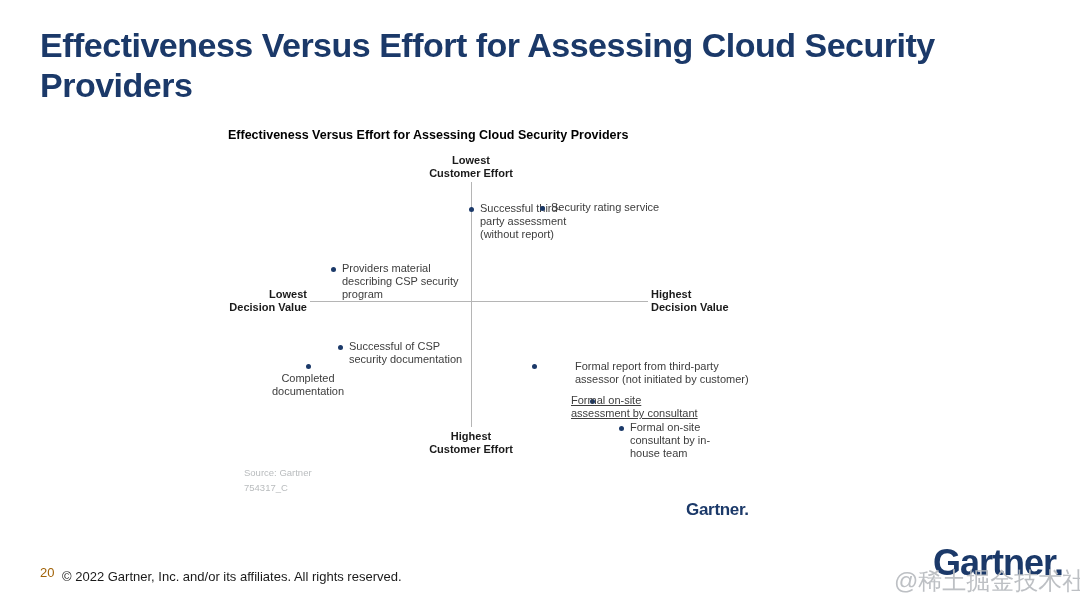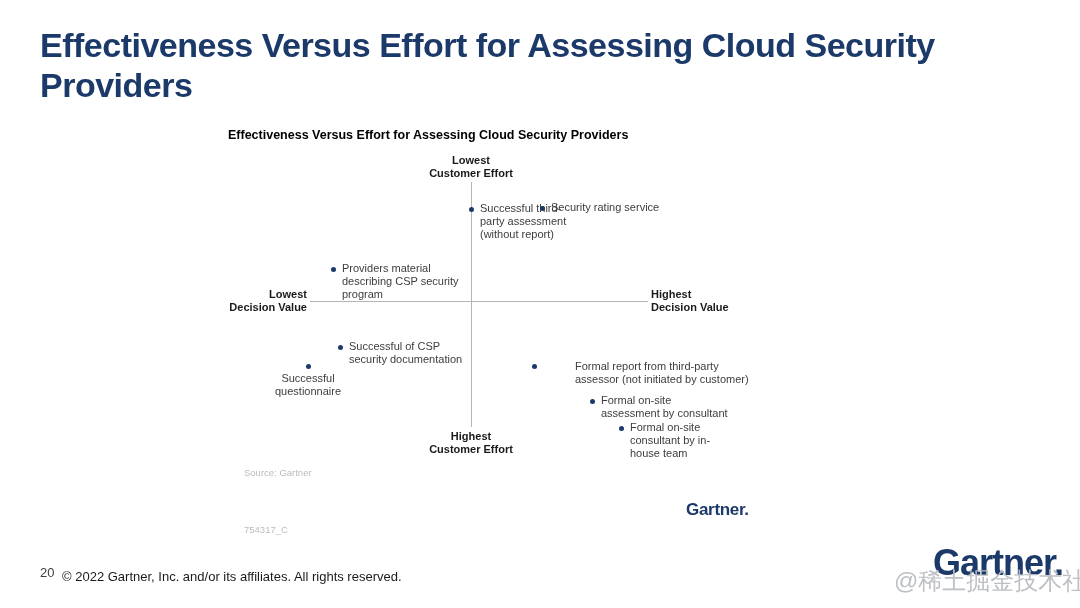--- a/index.html
+++ b/index.html
@@ -33,36 +33,36 @@
     position: absolute; width: 5px; height: 5px; border-radius: 50%;
     background: #1b3969;
   }
   .point-label {
     position: absolute; font-size: 11px; line-height: 13px; color: #3d3d3d;
   }
   .point-label.center { text-align: center; }
 
   .source-line { position: absolute; left: 244px; font-size: 9.5px; color: #b9bcbe; }
   .source-line.l1 { top: 467px; }
-  .source-line.l2 { top: 482px; margin-top: 42px; }
+  .source-line.l2 { top: 482px; }
 
   .logo-small {
     position: absolute; left: 686px; top: 500px;
     font-size: 17px; font-weight: 700; color: #1b3969; letter-spacing: -0.3px;
   }
   .logo-large {
     position: absolute; left: 933px; top: 542px;
     font-size: 36px; font-weight: 700; color: #1b3969; letter-spacing: -1px;
   }
   .watermark {
     position: absolute; left: 894px; top: 565px; z-index: 5;
     font-size: 24px; color: rgba(185, 189, 193, 0.95); white-space: nowrap;
   }
 
-  .page-number { position: absolute; left: 40px; top: 565px; font-size: 13px; color: #404040; }
+  .page-number { position: absolute; left: 40px; top: 565px; font-size: 13px; color: #a16207; }
   .copyright   { position: absolute; left: 62px; top: 569px; font-size: 13px; color: #1a1a1a; }
 </style>
 </head>
 <body>
 
 <div class="main-title">Effectiveness Versus Effort for Assessing Cloud Security Providers</div>
 
 <div>
   <div class="chart-title">Effectiveness Versus Effort for Assessing Cloud Security Providers</div>
 
@@ -81,25 +81,25 @@
   <div>
       <div class="dot" style="left: 468.5px; top: 206.5px;"></div>
       <div class="point-label" style="left: 480px; top: 202px; width: 97px;">Successful third-party assessment (without report)</div>
       <div class="dot" style="left: 539.5px; top: 205.5px;"></div>
       <div class="point-label" style="left: 551px; top: 201px; width: 160px;">Security rating service</div>
       <div class="dot" style="left: 330.5px; top: 266.5px;"></div>
       <div class="point-label" style="left: 342px; top: 262px; width: 136px;">Providers material describing CSP security program</div>
       <div class="dot" style="left: 337.5px; top: 344.5px;"></div>
       <div class="point-label" style="left: 349px; top: 340px; width: 120px;">Successful of CSP security documentation</div>
       <div class="dot" style="left: 305.5px; top: 363.5px;"></div>
-      <div class="point-label center" style="left: 250px; top: 372px; width: 116px;">Successful questionnaire</div>
+      <div class="point-label center" style="left: 250px; top: 372px; width: 116px;">Completed documentation</div>
       <div class="dot" style="left: 531.5px; top: 363.5px;"></div>
       <div class="point-label" style="left: 543px; top: 360px; width: 190px; margin-left: 32px;">Formal report from third-party assessor (not initiated by customer)</div>
       <div class="dot" style="left: 589.5px; top: 398.5px;"></div>
-      <div class="point-label" style="left: 601px; top: 394px; width: 129px;">Formal on-site assessment by consultant</div>
+      <div class="point-label" style="left: 571px; top: 394px; width: 129px; text-decoration: underline;">Formal on-site assessment by consultant</div>
       <div class="dot" style="left: 618.5px; top: 425.5px;"></div>
       <div class="point-label" style="left: 630px; top: 421px; width: 92px;">Formal on-site consultant by in-house team</div>
     </div>
 
   <div class="source-line l1">Source: Gartner</div>
   <div class="source-line l2">754317_C</div>
 
   <div class="logo-small">Gartner.</div>
 </div>
 

